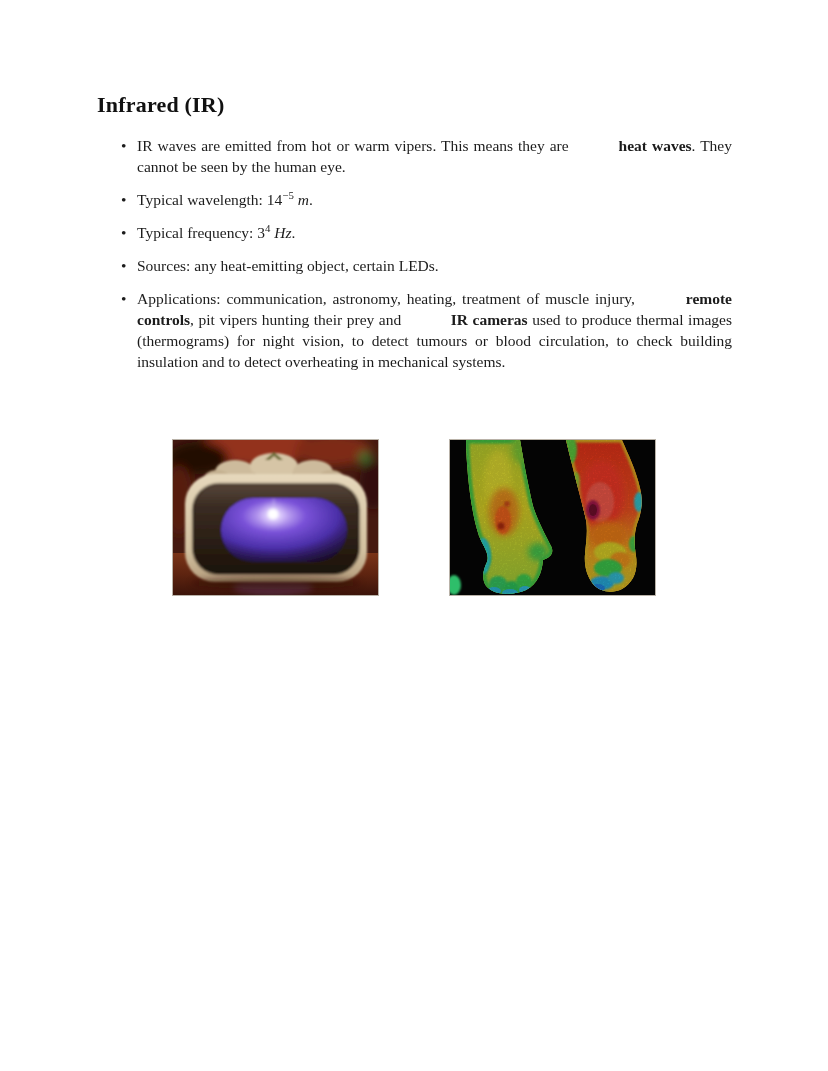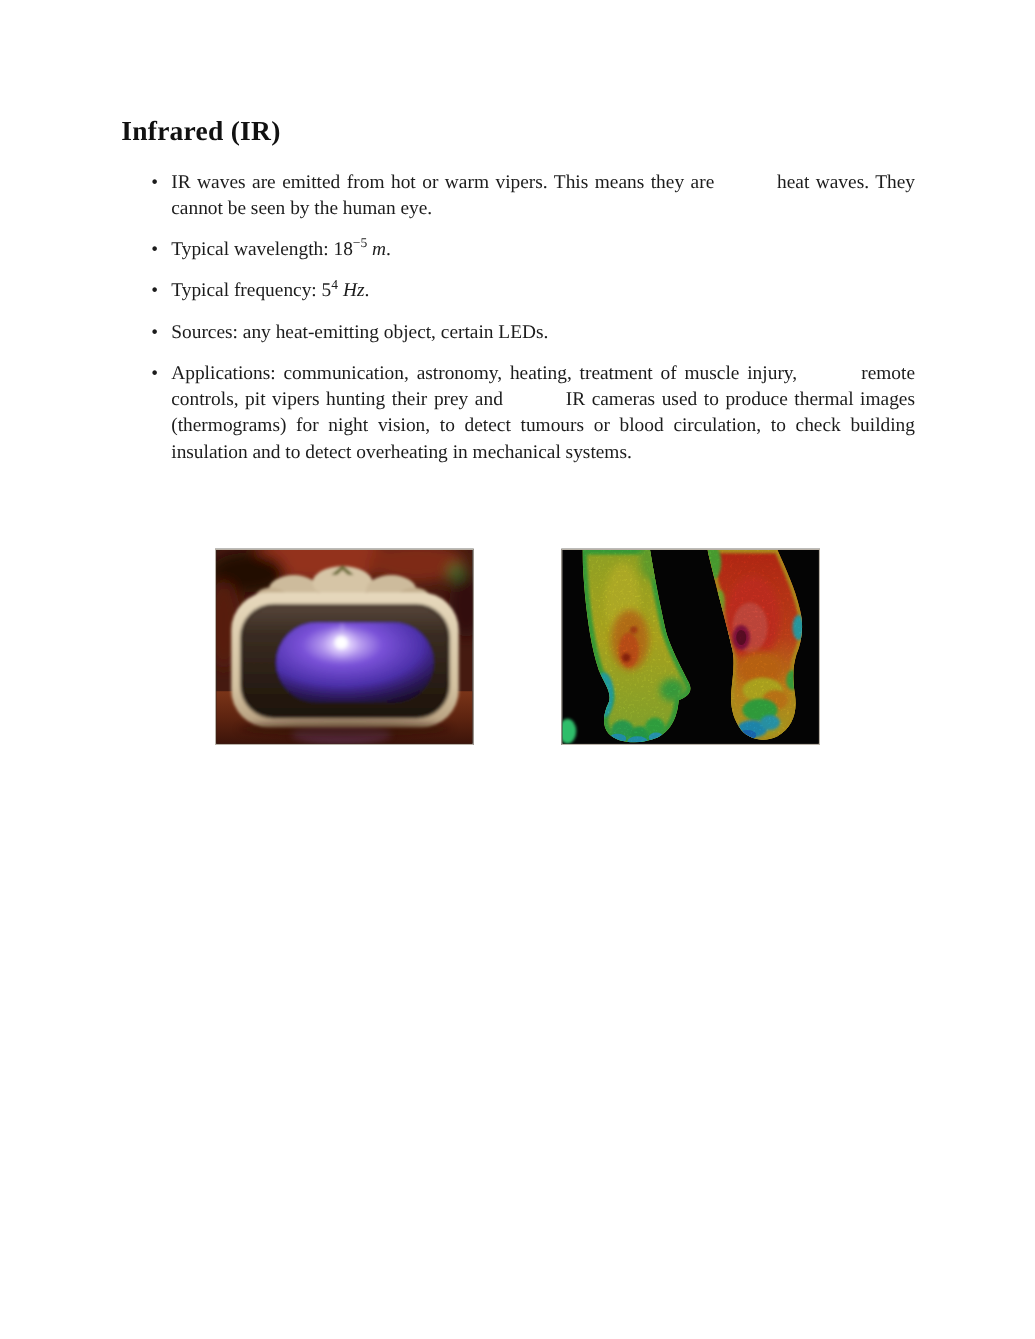--- a/index.html
+++ b/index.html
@@ -26,43 +26,43 @@
     position:relative;
     margin:0 0 12px 0;
     font-size:15.5px;line-height:21px;
     text-align:justify;
   }
   .bullet-list li::before{
     content:"\2022";
     position:absolute;left:-16px;top:0;
     font-size:15.5px;color:#1c1c1c;
   }
-  .b{font-weight:normal;margin-left:45px;}
+  .b{font-weight:bold;margin-left:45px;}
   .i{font-style:italic;}
   sup{font-size:70%;line-height:0;}
   .figure{
     position:absolute;top:439px;width:205px;height:155px;
     border:1px solid #b9b2a8;box-sizing:content-box;
     background:#000;
   }
   .fig-left{left:172px;}
   .fig-right{left:449px;}
   .figure svg{display:block;width:205px;height:155px;}
 </style>
 </head>
 <body>
 
 <div class="page">
 
   <h1 class="doc-title">Infrared (IR)</h1>
 
   <ul class="bullet-list">
     <li><span>IR waves are emitted from hot or warm vipers. This means they are </span><span class="b">heat waves</span><span>. They cannot be seen by the human eye.</span></li>
-    <li><span>Typical wavelength: 18</span><sup>−5</sup><span> </span><span class="i">m</span><span>.</span></li>
-    <li><span>Typical frequency: 5</span><sup>4</sup><span> </span><span class="i">Hz</span><span>.</span></li>
+    <li><span>Typical wavelength: 14</span><sup>−5</sup><span> </span><span class="i">m</span><span>.</span></li>
+    <li><span>Typical frequency: 3</span><sup>4</sup><span> </span><span class="i">Hz</span><span>.</span></li>
     <li><span>Sources: any heat-emitting object, certain LEDs.</span></li>
     <li><span>Applications: communication, astronomy, heating, treatment of muscle injury, </span><span class="b">remote controls</span><span>, pit vipers hunting their prey and </span><span class="b">IR cameras</span><span> used to produce thermal images (thermograms) for night vision, to detect tumours or blood circulation, to check building insulation and to detect overheating in mechanical systems.</span></li>
   </ul>
 
   <div class="figure fig-left">
     <svg viewBox="0 0 205 155" xmlns="http://www.w3.org/2000/svg">
       <defs>
         <linearGradient id="tableG" x1="0" y1="0" x2="0" y2="1">
           <stop offset="0" stop-color="#7a3418"></stop>
           <stop offset="0.5" stop-color="#5e2410"></stop>

